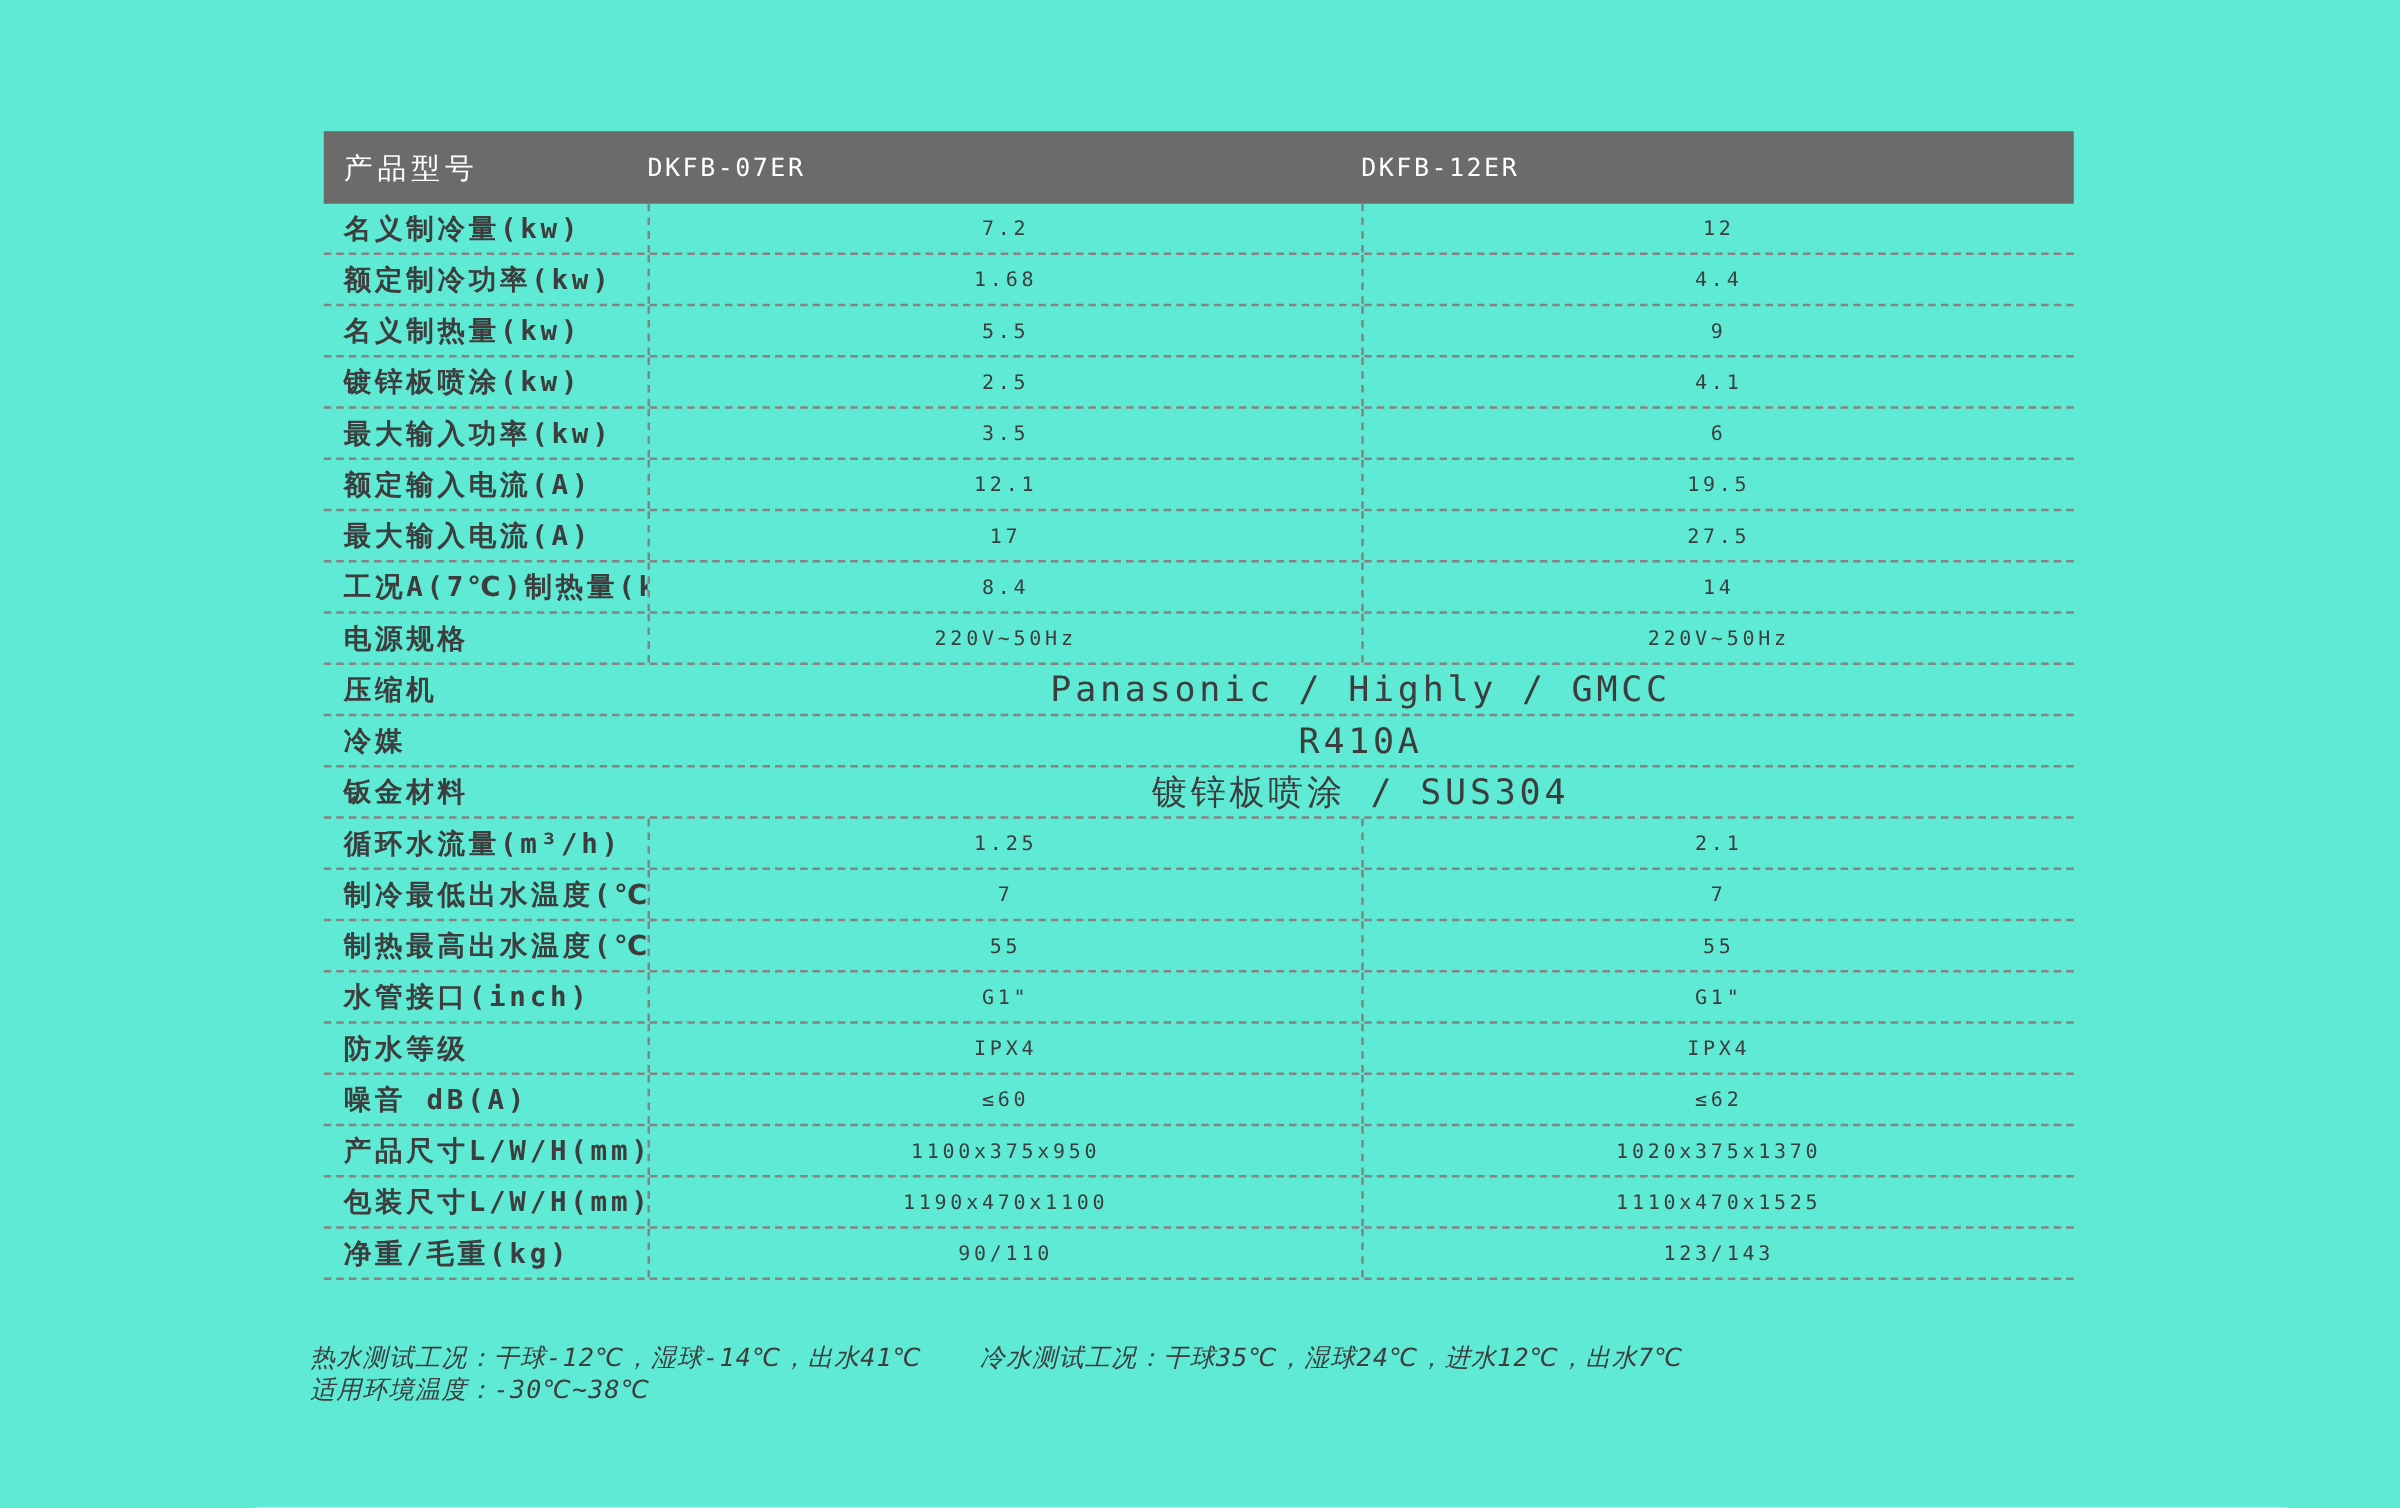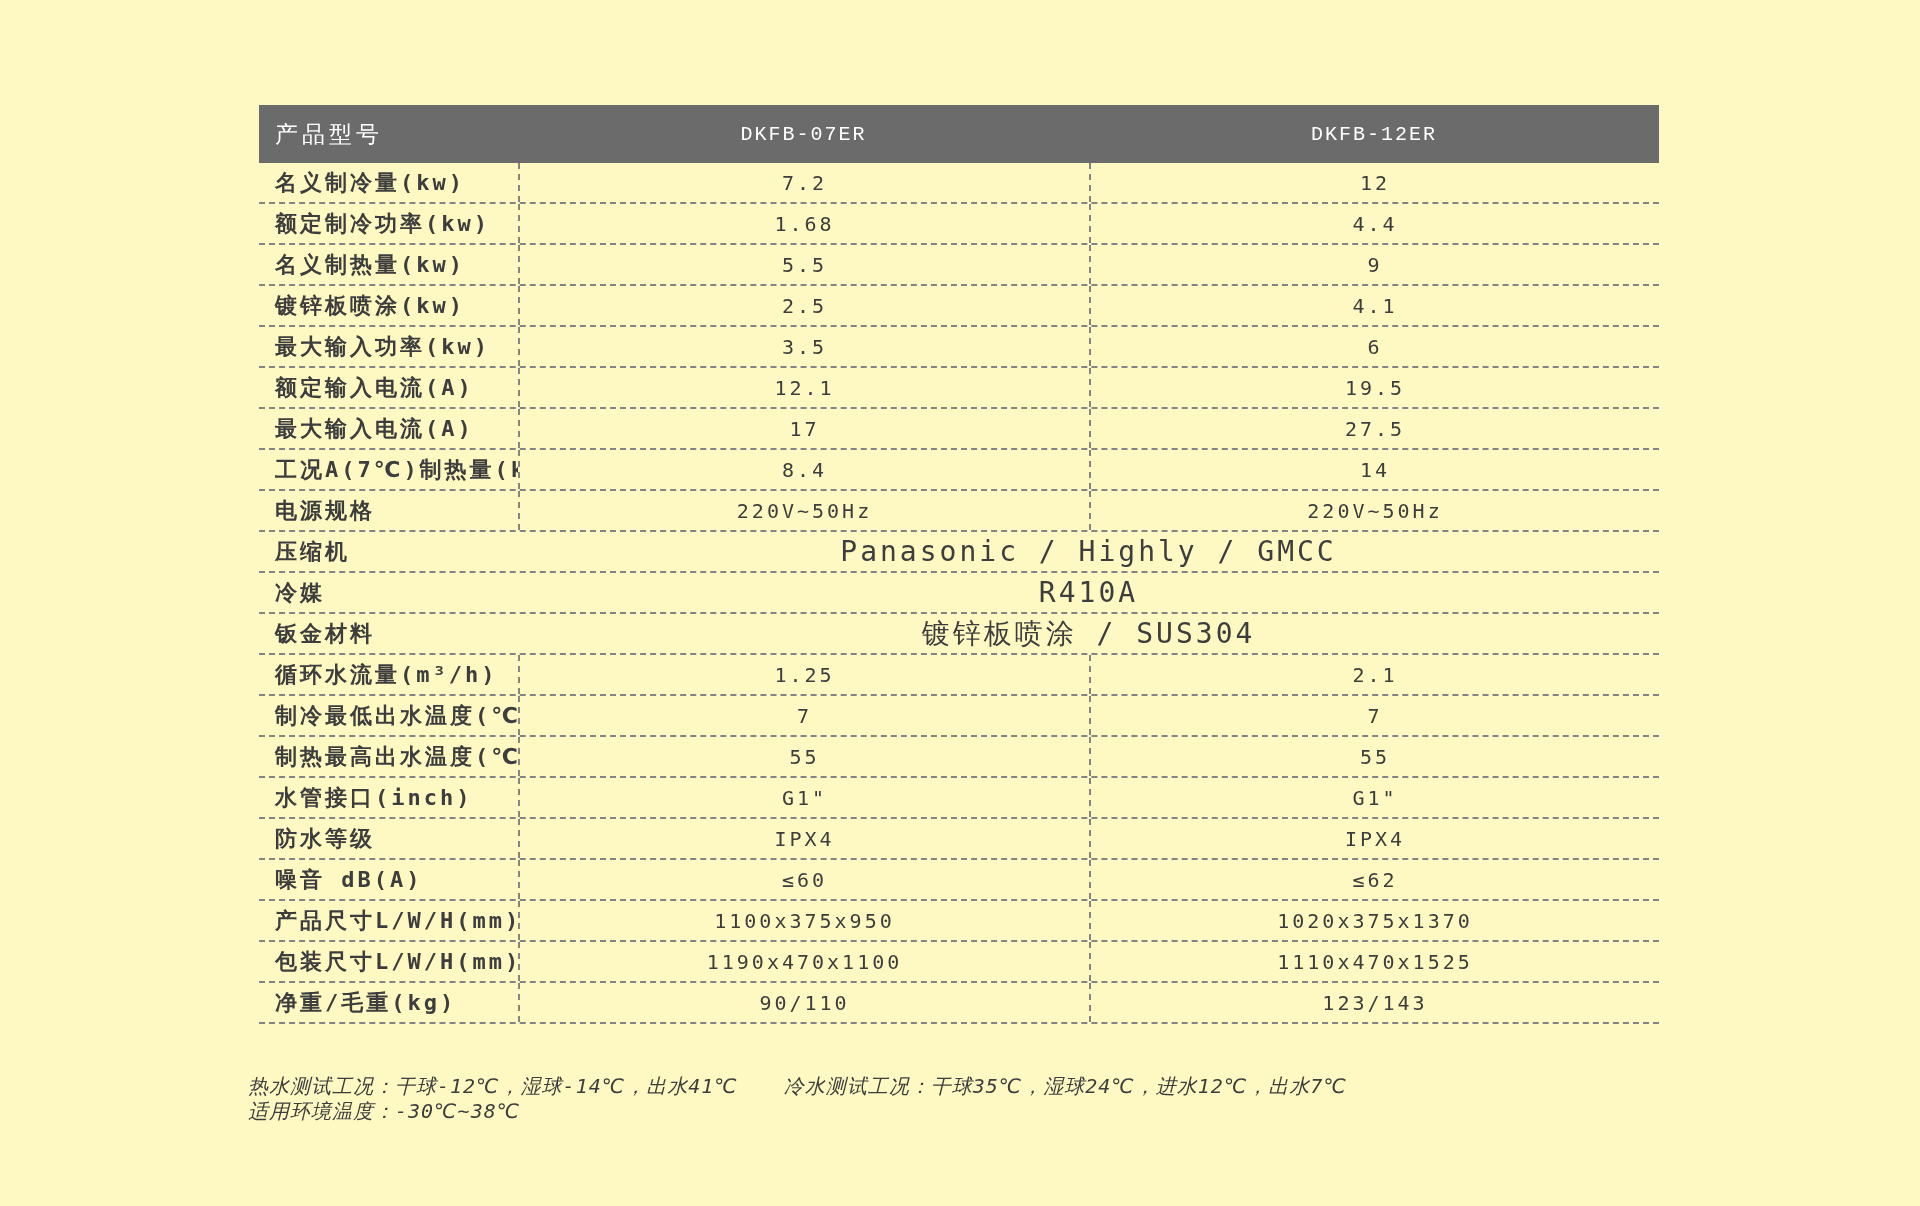--- a/index.html
+++ b/index.html
@@ -8,21 +8,21 @@
     width: 1920px;
     height: 1206px;
     background: #ffffff;
     overflow: hidden;
     font-family: "DejaVu Sans Mono", "DejaVu Sans", "Liberation Sans", sans-serif;
   }
   .page {
     position: relative;
     width: 1920px;
     height: 1206px;
-    background: #fef9c3;
+    background: #5eead4;
   }
   .spec-table {
     position: absolute;
     left: 259px;
     top: 105px;
     width: 1400px;
   }
   .thead {
     display: grid;
     grid-template-columns: 259px 571px 570px;
@@ -30,24 +30,22 @@
     background: #6b6b6b;
     color: #ffffff;
     align-items: center;
   }
   .th.label-col {
     padding-left: 16px;
     font-size: 23px;
     letter-spacing: 4px;
   }
   .th.model-col {
-    text-align: center;
     font-size: 20px;
     letter-spacing: 2px;
-    font-family: Liberation Mono, monospace;
   }
   .tr {
     display: grid;
     grid-template-columns: 259px 571px 570px;
     height: 41px;
     box-sizing: border-box;
     border-bottom: 2px dashed #848484;
     color: #3d3d3d;
   }
   .tr.merged-row {
@@ -60,21 +58,21 @@
   }
   .td.label {
     padding-left: 16px;
     font-size: 22px;
     letter-spacing: 3px;
     white-space: nowrap;
     font-weight: bold;
   }
   .td.val {
     justify-content: center;
-    font-size: 20px;
+    font-size: 16px;
     letter-spacing: 3px;
     border-left: 2px dashed #848484;
   }
   .td.merged {
     justify-content: center;
     font-size: 28px;
     letter-spacing: 3px;
   }
   .footnotes {
     position: absolute;

